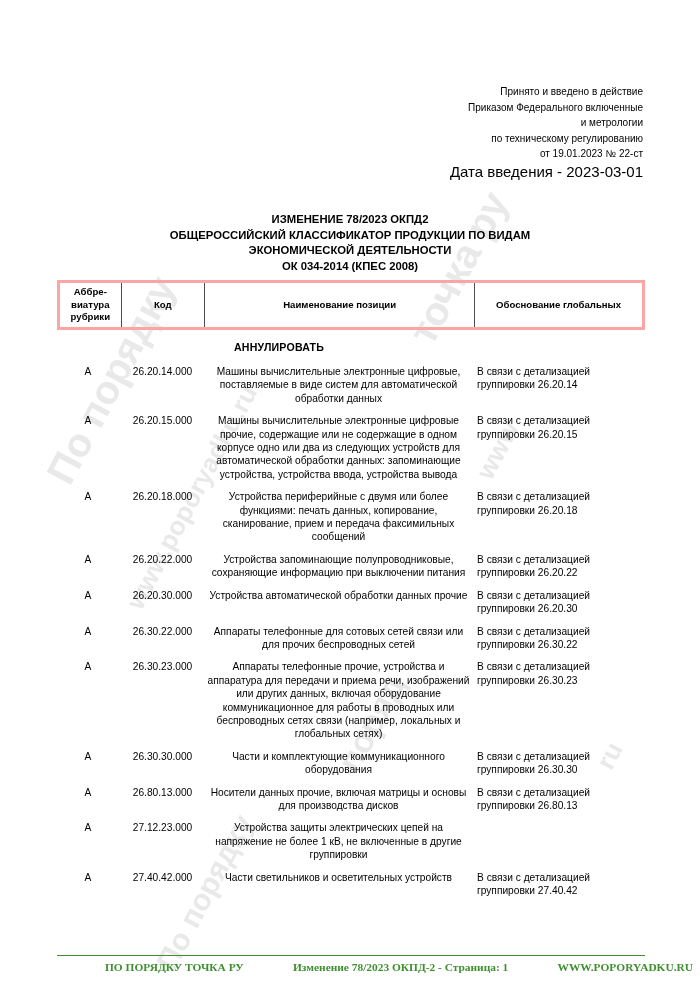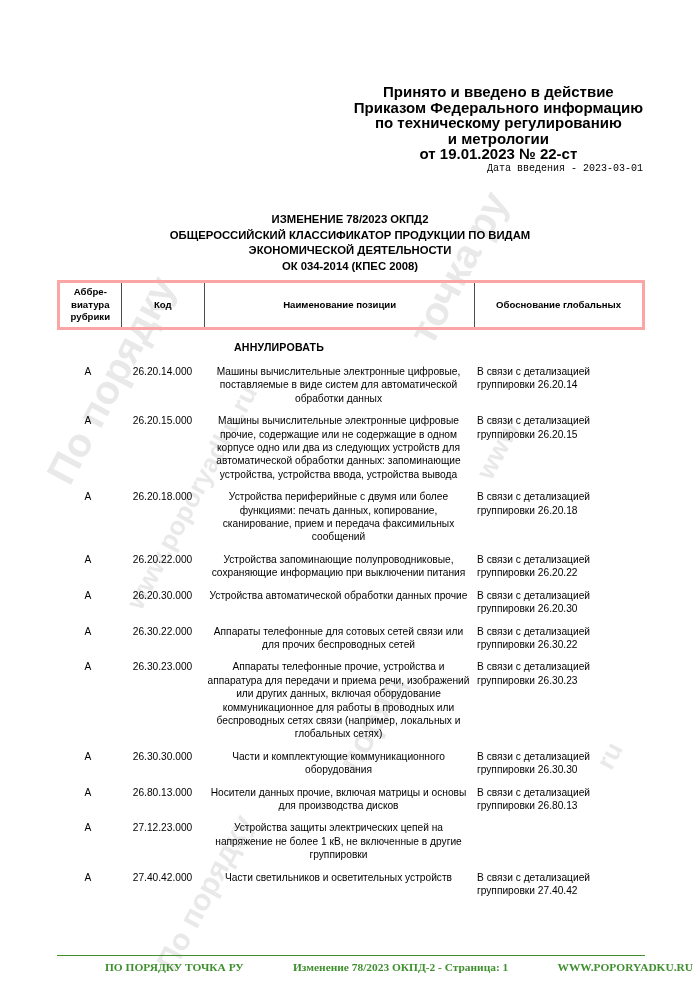--- a/index.html
+++ b/index.html
@@ -48,34 +48,32 @@
   .content {
     position: relative;
     z-index: 1;
   }
 
   
   .adoption {
     position: absolute;
     top: 84px;
     right: 57px;
-    text-align: center;
-    font-size: 15px;
+    text-align: right;
+    font-size: 10px;
     line-height: 15.5px;
-    font-weight: bold;
   }
   .adoption-line { white-space: nowrap; }
   .intro-date {
     position: absolute;
     top: 163px;
     right: 57px;
     text-align: right;
-    font-size: 10px;
+    font-size: 15px;
     white-space: nowrap;
-    font-family: Liberation Mono, monospace;
   }
 
   
   .doc-title {
     position: absolute;
     top: 212px;
     left: 0;
     width: 700px;
     text-align: center;
     font-size: 11.3px;
@@ -203,23 +201,23 @@
     <div class="wm wm-d">www</div>
     <div class="wm wm-e">поряд</div>
     <div class="wm wm-f">По порядку</div>
     <div class="wm wm-g">ru</div>
   </div>
 
   <div class="content">
 
     <div class="adoption">
       <div class="adoption-line">Принято и введено в действие</div>
-      <div class="adoption-line">Приказом Федерального информацию</div>
+      <div class="adoption-line">Приказом Федерального включенные</div>
+      <div class="adoption-line">и метрологии</div>
       <div class="adoption-line">по техническому регулированию</div>
-      <div class="adoption-line">и метрологии</div>
       <div class="adoption-line">от 19.01.2023 № 22-ст</div>
     </div>
 
     <div class="intro-date">Дата введения - 2023-03-01</div>
 
     <div class="doc-title">
       <div class="t-line">ИЗМЕНЕНИЕ 78/2023 ОКПД2</div>
       <div class="t-line">ОБЩЕРОССИЙСКИЙ КЛАССИФИКАТОР ПРОДУКЦИИ ПО ВИДАМ</div>
       <div class="t-line">ЭКОНОМИЧЕСКОЙ ДЕЯТЕЛЬНОСТИ</div>
       <div class="t-line">ОК 034-2014 (КПЕС 2008)</div>

